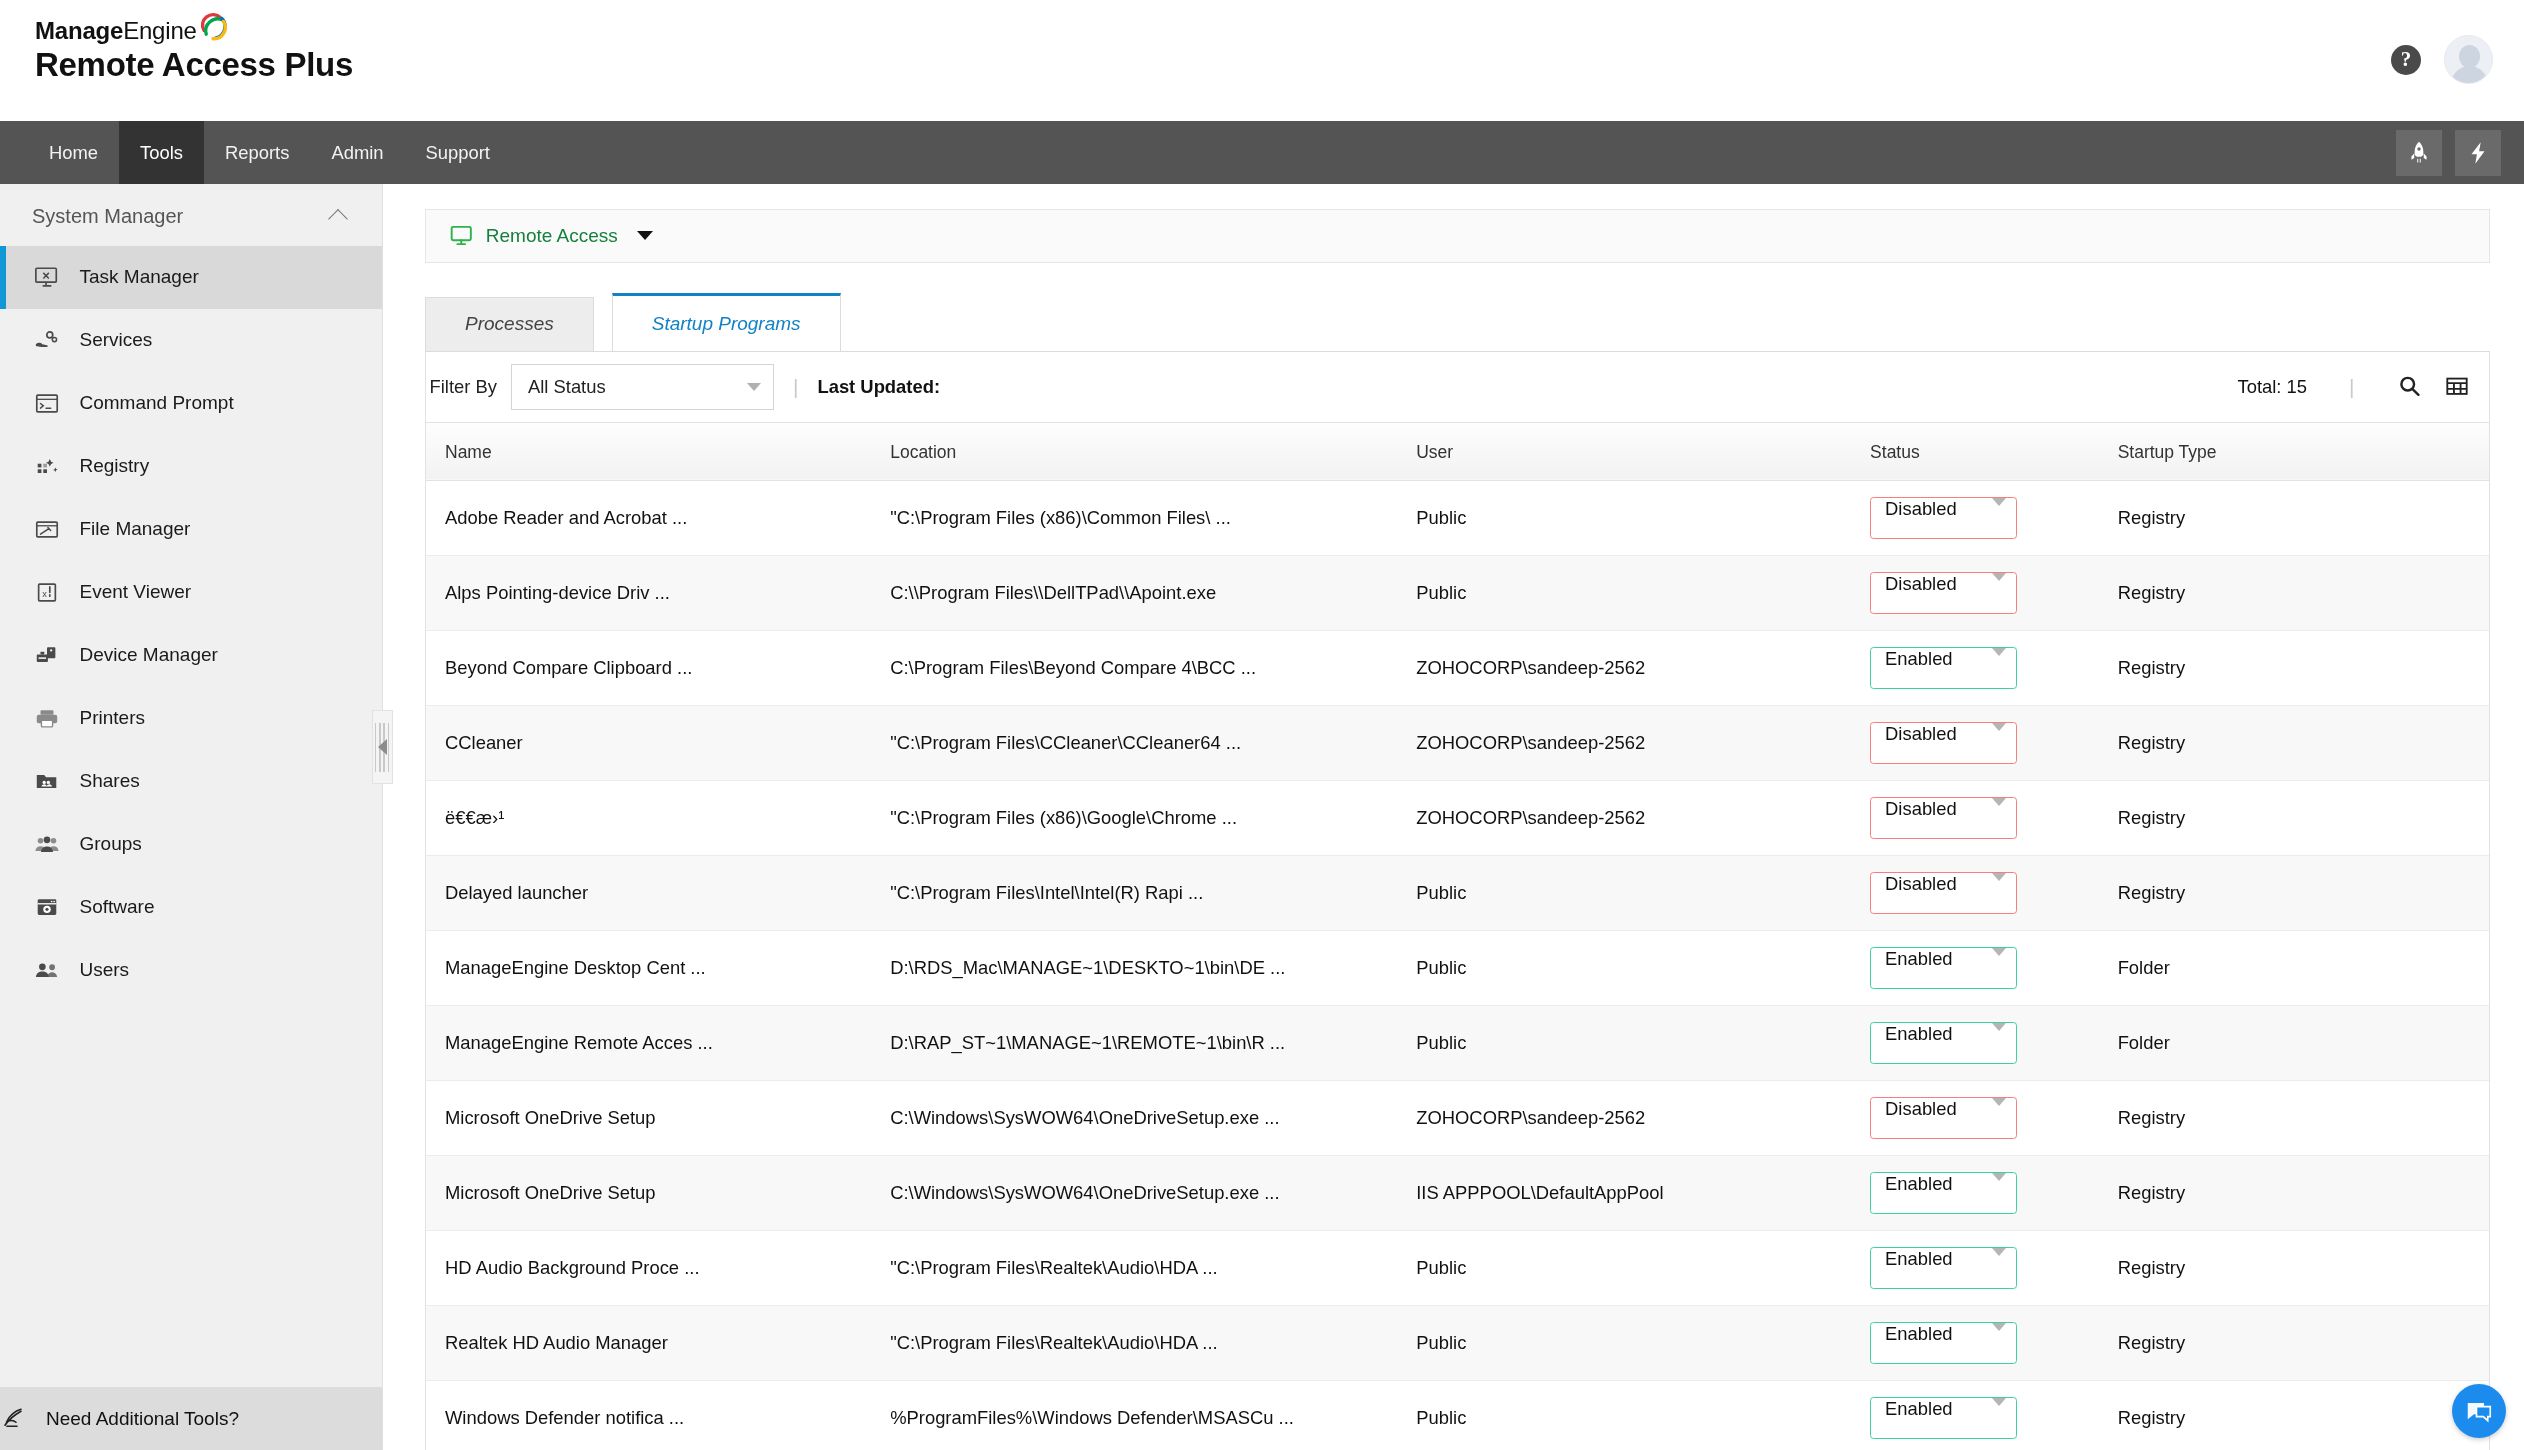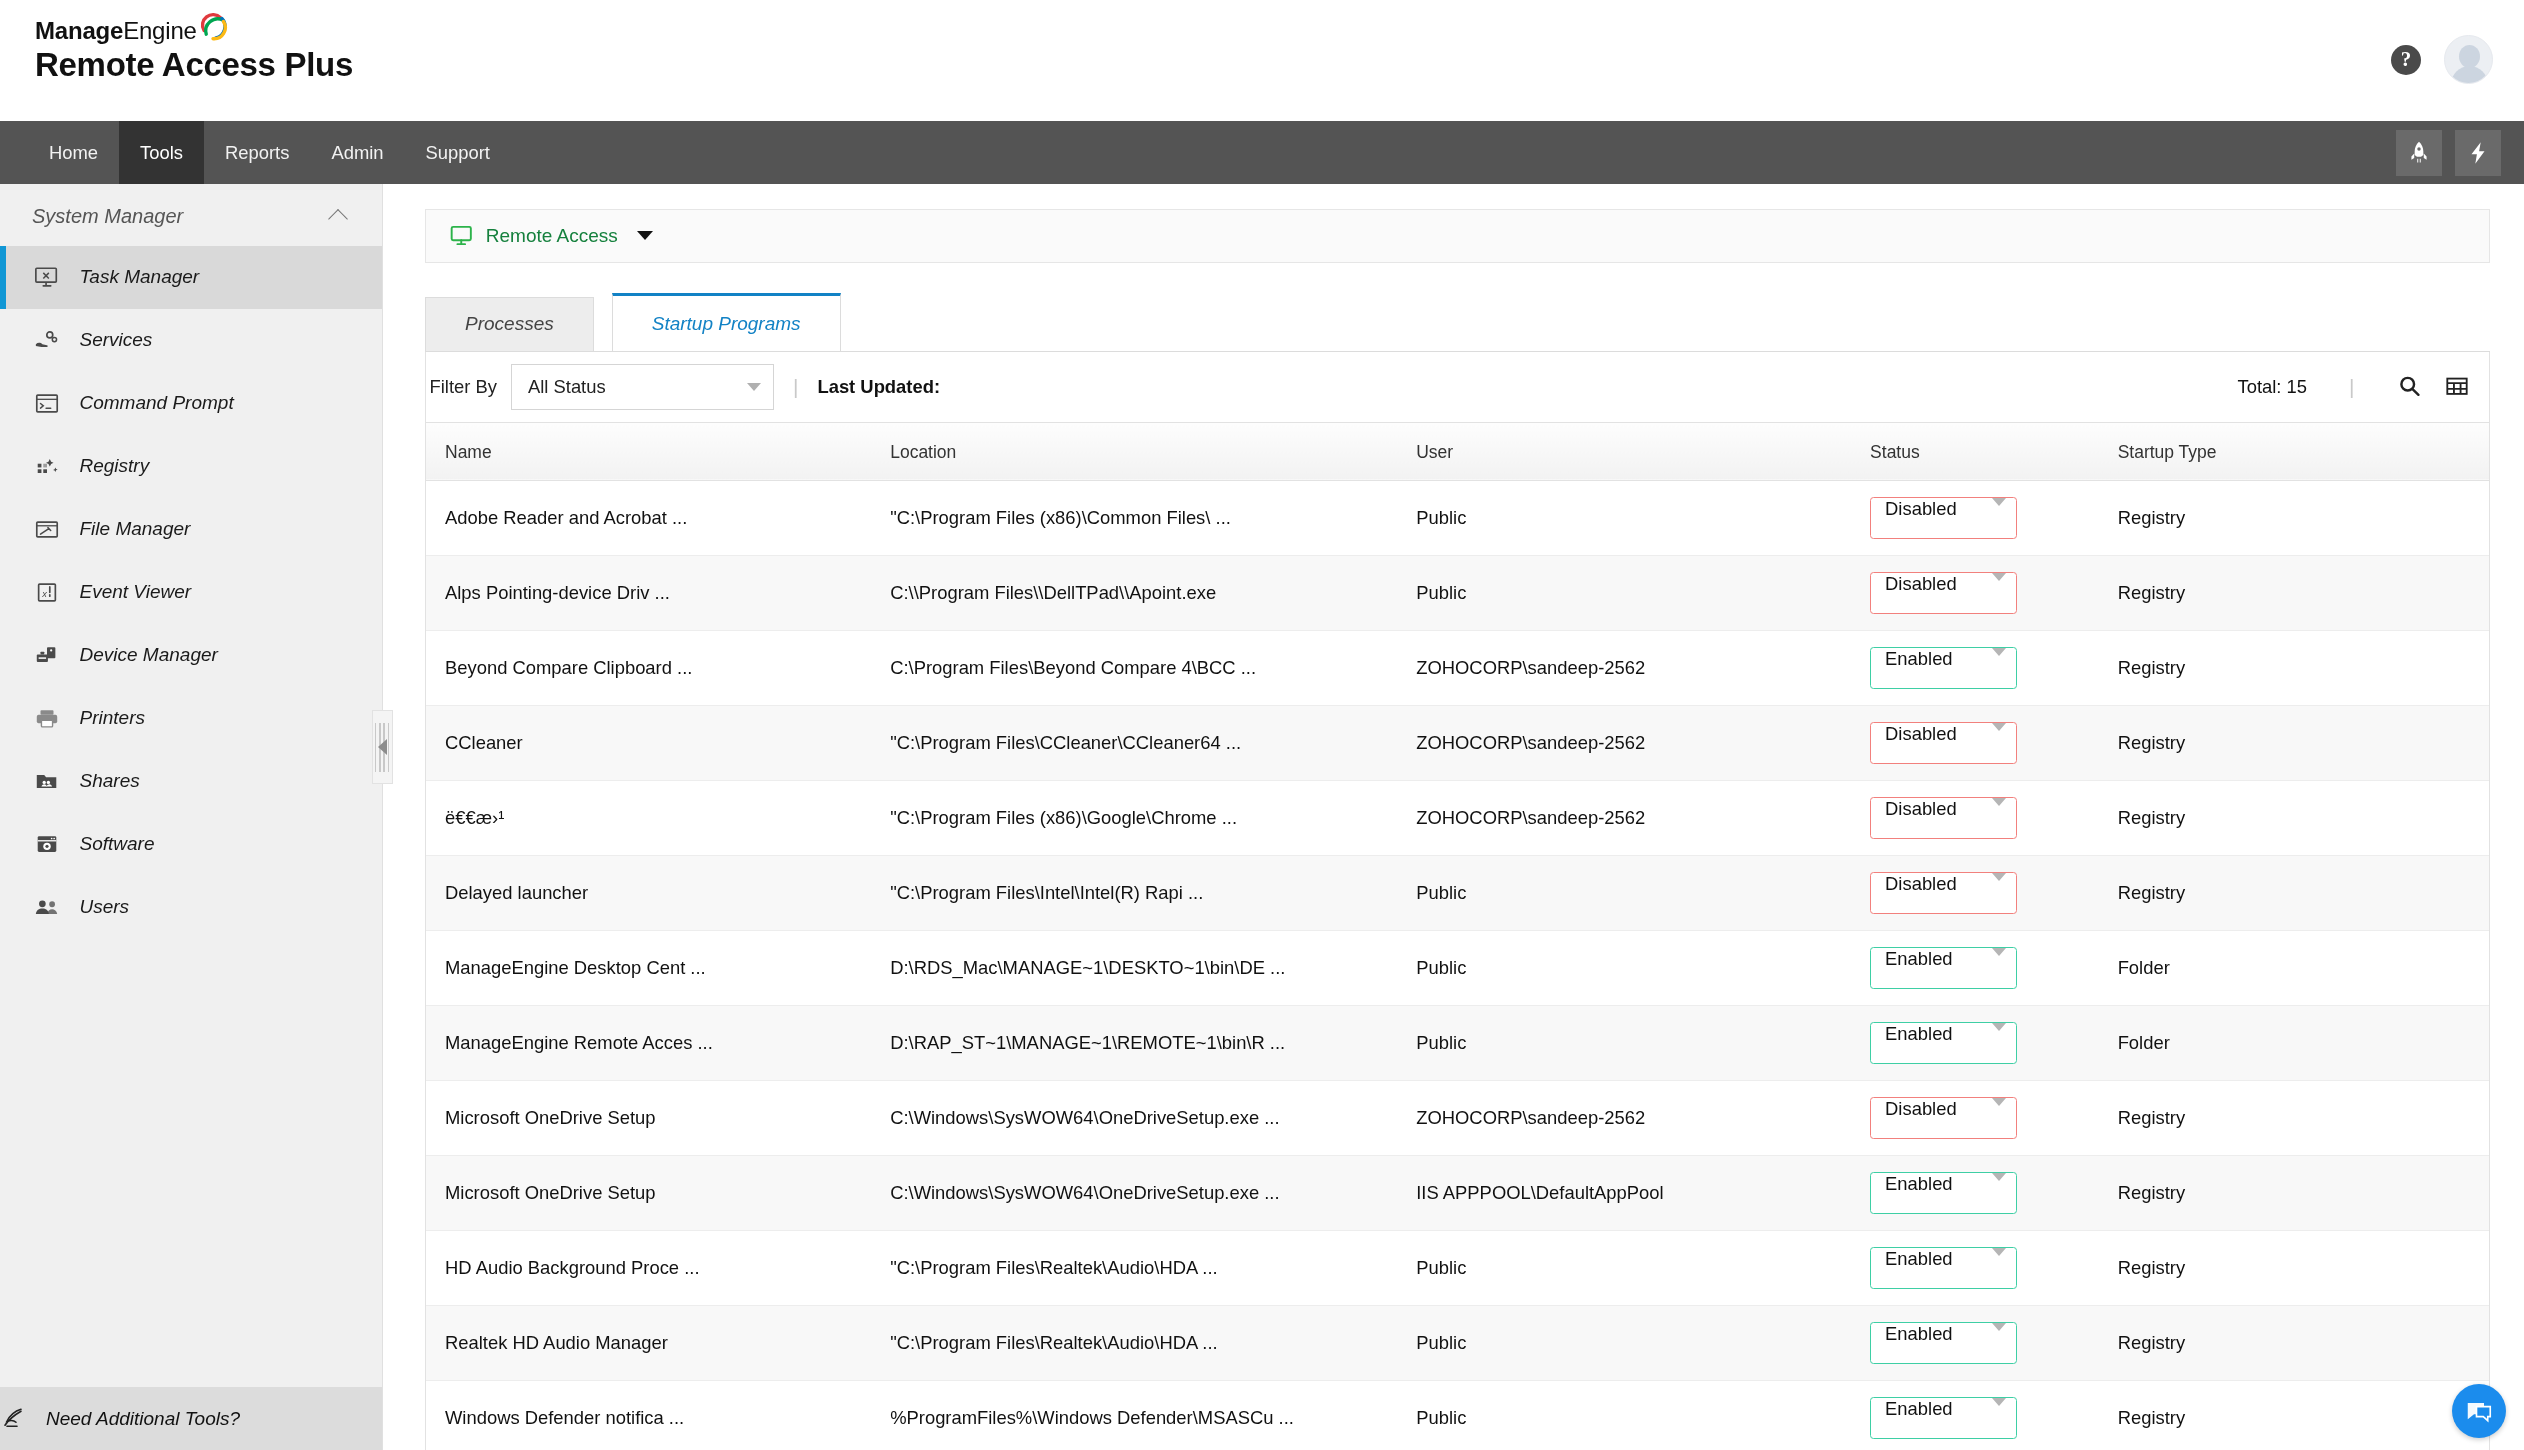--- a/index.html
+++ b/index.html
@@ -59,21 +59,20 @@
     cursor:pointer;
   }
 
   
   .body-wrap { display:flex; height: calc(1450px - 121px - 63px); width:100%; }
 
   
   .sidebar {
     width: 383px; background:#f0f0f0; flex:none; position:relative;
     border-right:0.9px solid #e0e0e0;
-    font-style:italic;
   }
   .sidebar-title {
     display:flex; align-items:center; justify-content:space-between;
     padding: 21px 24.5px 17.5px 32px; font-size:20px; color:#555; font-weight:400;
     cursor:pointer;
   }
   .chev-up { width:14px; height:14px; border-left:1.8px solid #777; border-top:1.8px solid #777; transform:rotate(45deg); margin-right:12.3px; margin-top:5.3px;}
   .side-item {
     display:flex; align-items:center; gap:17.5px; padding: 0 0 0 32px; height:63px;
     font-size:19px; color:#1a1a1a; cursor:pointer; position:relative;
@@ -327,20 +326,33 @@
         <svg width="26" height="23" viewBox="0 0 28 24" fill="#4a4a4a">
           <path d="M3 5h8l2 2.5h11V19H3z"></path>
           <circle cx="11" cy="13" r="1.8" fill="#fff"></circle>
             <circle cx="15.5" cy="13" r="1.8" fill="#fff"></circle>
           <path d="M8 17.5c.6-1.8 2-2.6 3-2.6s2.4.8 3 2.6zM13.5 17.5c.6-1.8 2-2.6 3-2.6s2.4.8 3 2.6z" fill="#fff"></path>
         </svg>
       </span>
       <span>Shares</span>
     </div>
 
+    <div class="side-item">
+      <span class="side-icon">
+        <svg width="26" height="23" viewBox="0 0 28 24" fill="#4a4a4a">
+          <circle cx="7" cy="8" r="3" opacity="0.6"></circle>
+            <path d="M1.5 19c.5-3.5 2.8-5 5.5-5s5 1.5 5.5 5z" opacity="0.6"></path>
+          <circle cx="21" cy="8" r="3" opacity="0.6"></circle>
+            <path d="M15.5 19c.5-3.5 2.8-5 5.5-5s5 1.5 5.5 5z" opacity="0.6"></path>
+          <circle cx="14" cy="7" r="3.6"></circle>
+            <path d="M7.5 20c.6-4 3.2-5.8 6.5-5.8s5.9 1.8 6.5 5.8z"></path>
+        </svg>
+      </span>
+      <span>Groups</span>
+    </div>
 
     <div class="side-item">
       <span class="side-icon">
         <svg width="26" height="23" viewBox="0 0 28 24" fill="#4a4a4a">
           <rect x="4" y="3" width="20" height="17" rx="1.5"></rect>
           <path d="M4 8h20" stroke="#fff" stroke-width="1.4"></path>
           <circle cx="19" cy="5.5" r="0.9" fill="#fff"></circle>
             <circle cx="21.7" cy="5.5" r="0.9" fill="#fff"></circle>
           <circle cx="14" cy="14" r="4" fill="#fff"></circle>
             <circle cx="14" cy="14" r="1.7" fill="#4a4a4a"></circle>

